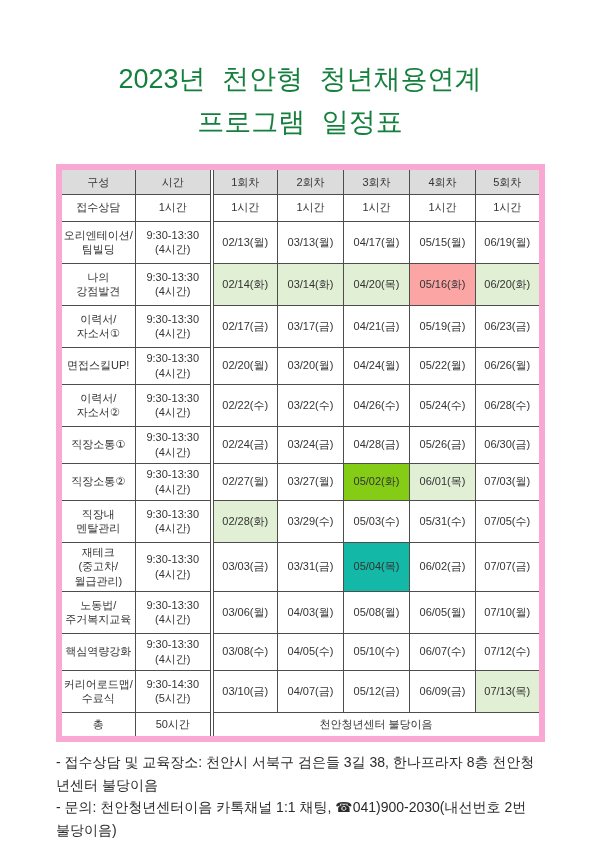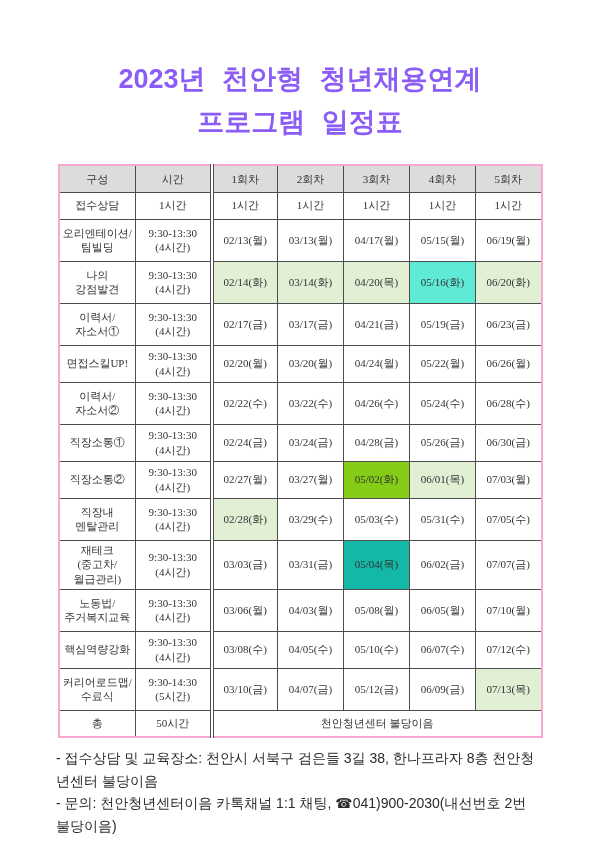--- a/index.html
+++ b/index.html
@@ -7,34 +7,33 @@
     margin: 0; padding: 0;
     width: 600px; height: 849px;
     background: #ffffff;
     font-family: "Liberation Sans", "DejaVu Sans", sans-serif;
     color: #333333;
   }
   .page { padding-top: 58px; }
   .doc-title {
     text-align: center;
     font-size: 27px;
-    font-weight: bold;
-    color: #8b5cf6;
+    font-weight: normal;
+    color: #15803d;
     line-height: 1.6;
     word-spacing: 9px;
     margin: 0 0 20px 0;
   }
   .doc-title span { display: block; }
   table.schedule {
     margin: 4px auto;
     border-collapse: collapse;
     width: 483px;
     table-layout: fixed;
-    border: 2px solid #f9a8d4;
-    font-family: Liberation Serif, serif;
+    border: 6px solid #f9a8d4;
   }
   table.schedule th, table.schedule td {
     border: 1px solid #4d4d4d;
     text-align: center;
     vertical-align: middle;
     font-size: 11px;
     font-weight: normal;
     color: #333333;
     padding: 1px 0;
     white-space: pre-line;
@@ -111,21 +110,21 @@
           <td>06/19(월)</td>
         </tr>
         <tr class="row-mid">
           <td>나의
 강점발견</td>
           <td class="col-divider">9:30-13:30
 (4시간)</td>
           <td style="background: rgb(225, 239, 213);">02/14(화)</td>
           <td style="background: rgb(225, 239, 213);">03/14(화)</td>
           <td style="background: rgb(225, 239, 213);">04/20(목)</td>
-          <td style="background: #5eead4;">05/16(화)</td>
+          <td style="background: #fca5a5;">05/16(화)</td>
           <td style="background: rgb(225, 239, 213);">06/20(화)</td>
         </tr>
         <tr class="row-mid">
           <td>이력서/
 자소서①</td>
           <td class="col-divider">9:30-13:30
 (4시간)</td>
           <td>02/17(금)</td>
           <td>03/17(금)</td>
           <td>04/21(금)</td>

